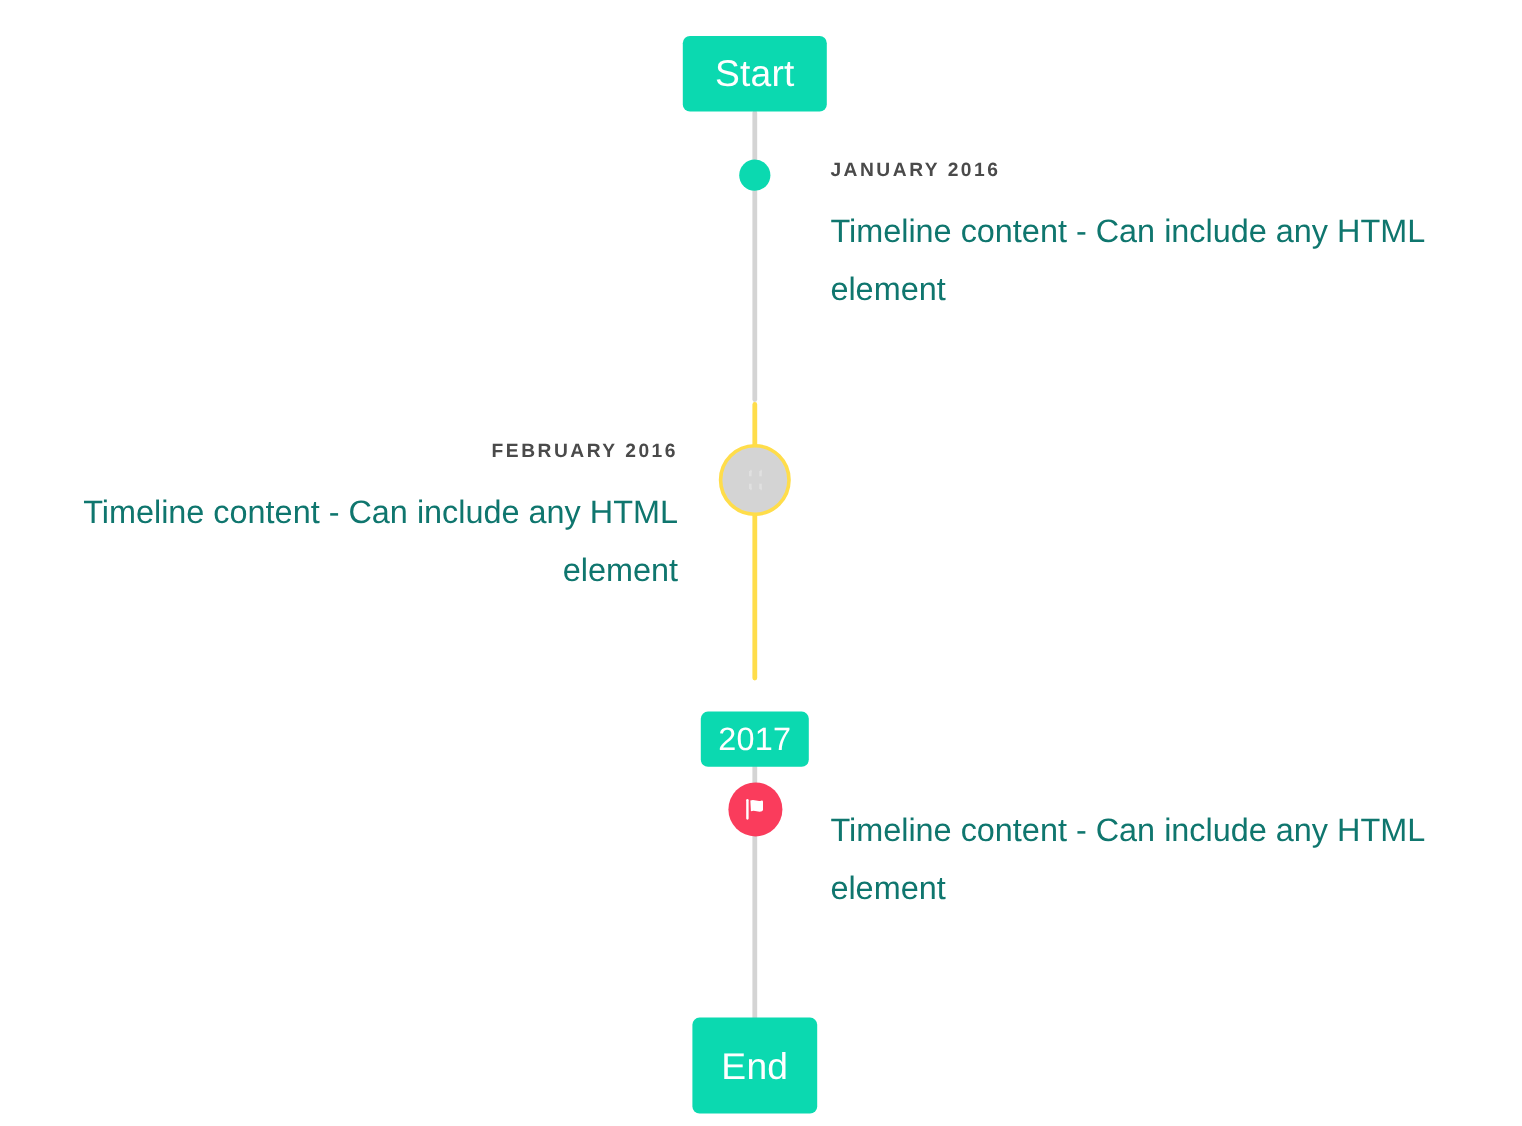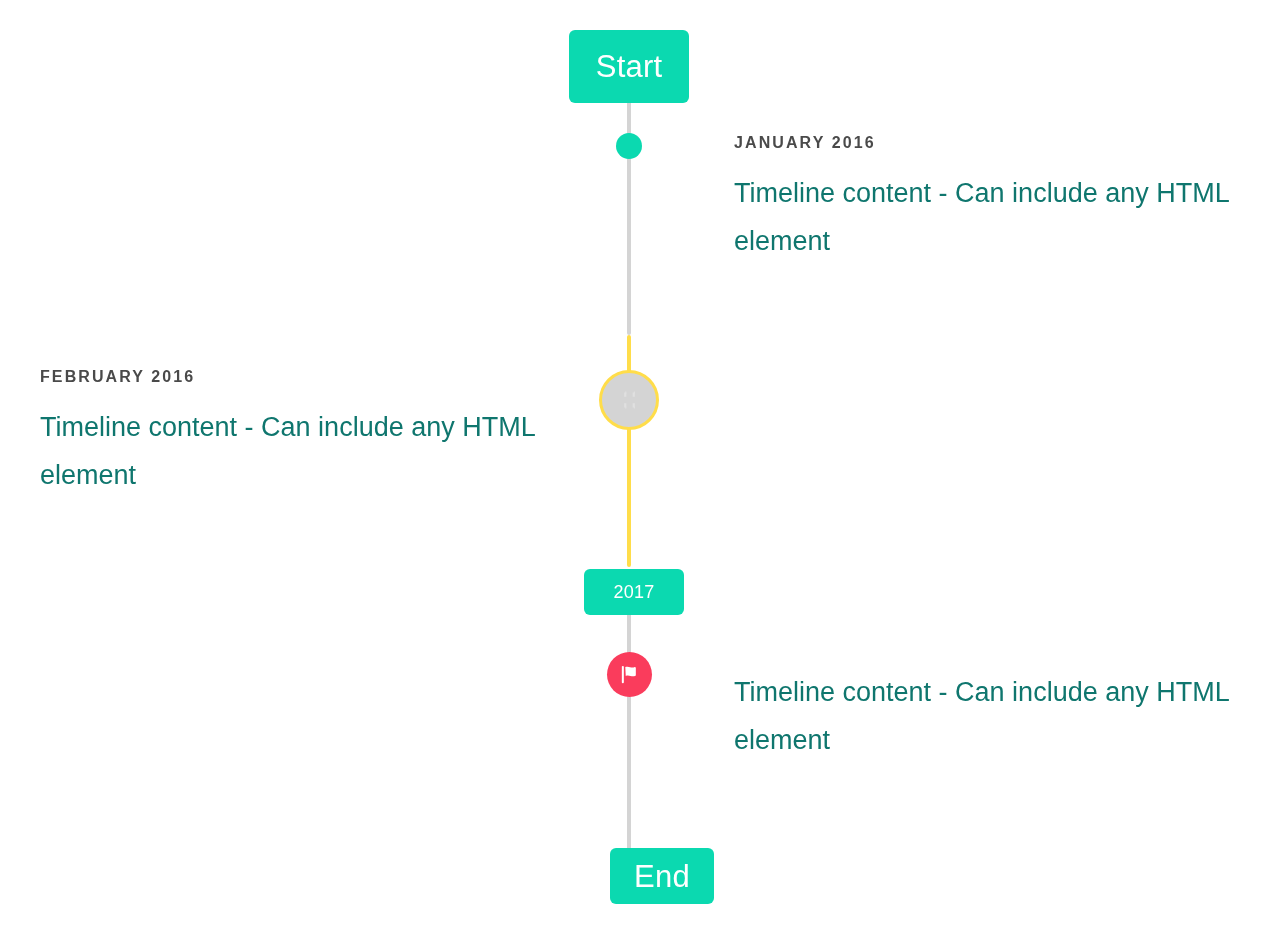--- a/index.html
+++ b/index.html
@@ -40,23 +40,23 @@
     justify-content: center;
     background: #0bd9b0;
     color: #ffffff;
     border-radius: 6px;
     font-size: 31px;
     font-weight: 400;
     letter-spacing: 0.2px;
     line-height: 1;
     white-space: nowrap;
   }
-  #badge-start { left: 569px; top: 30px;  width: 120px; height: 73px; }
-  #badge-year  { left: 584px; top: 569px; width: 100px;  height: 46px; font-size: 18px; }
-  #badge-end   { left: 610px; top: 848px; width: 104px; height: 56px; text-align: right; }
+  #badge-start { left: 569px; top: 30px;  width: 120px; height: 63px; }
+  #badge-year  { left: 584px; top: 593px; width: 90px;  height: 46px; font-size: 27px; }
+  #badge-end   { left: 577px; top: 848px; width: 104px; height: 80px; text-align: right; }
 
   
   .marker {
     position: absolute;
     border-radius: 50%;
     display: flex;
     align-items: center;
     justify-content: center;
     z-index: 3;
   }
@@ -96,22 +96,22 @@
     line-height: 1.2;
   }
   .entry-body {
     margin-top: 17px;
     font-size: 27px;
     font-weight: 400;
     color: #0f766e;
     line-height: 1.78;
   }
 
-  .entry-right { left: 734px; width: 530px; text-align: left; }
-  .entry-left  { left: 40px;  width: 525px; text-align: left; }
+  .entry-right { left: 692px; width: 530px; text-align: left; }
+  .entry-left  { left: 40px;  width: 525px; text-align: right; }
 
   #entry-january  { top: 133px; }
   #entry-february { top: 367px; }
   #entry-march    { top: 651px; }
 </style>
 </head>
 <body>
 
 <div id="timeline-root">
 

